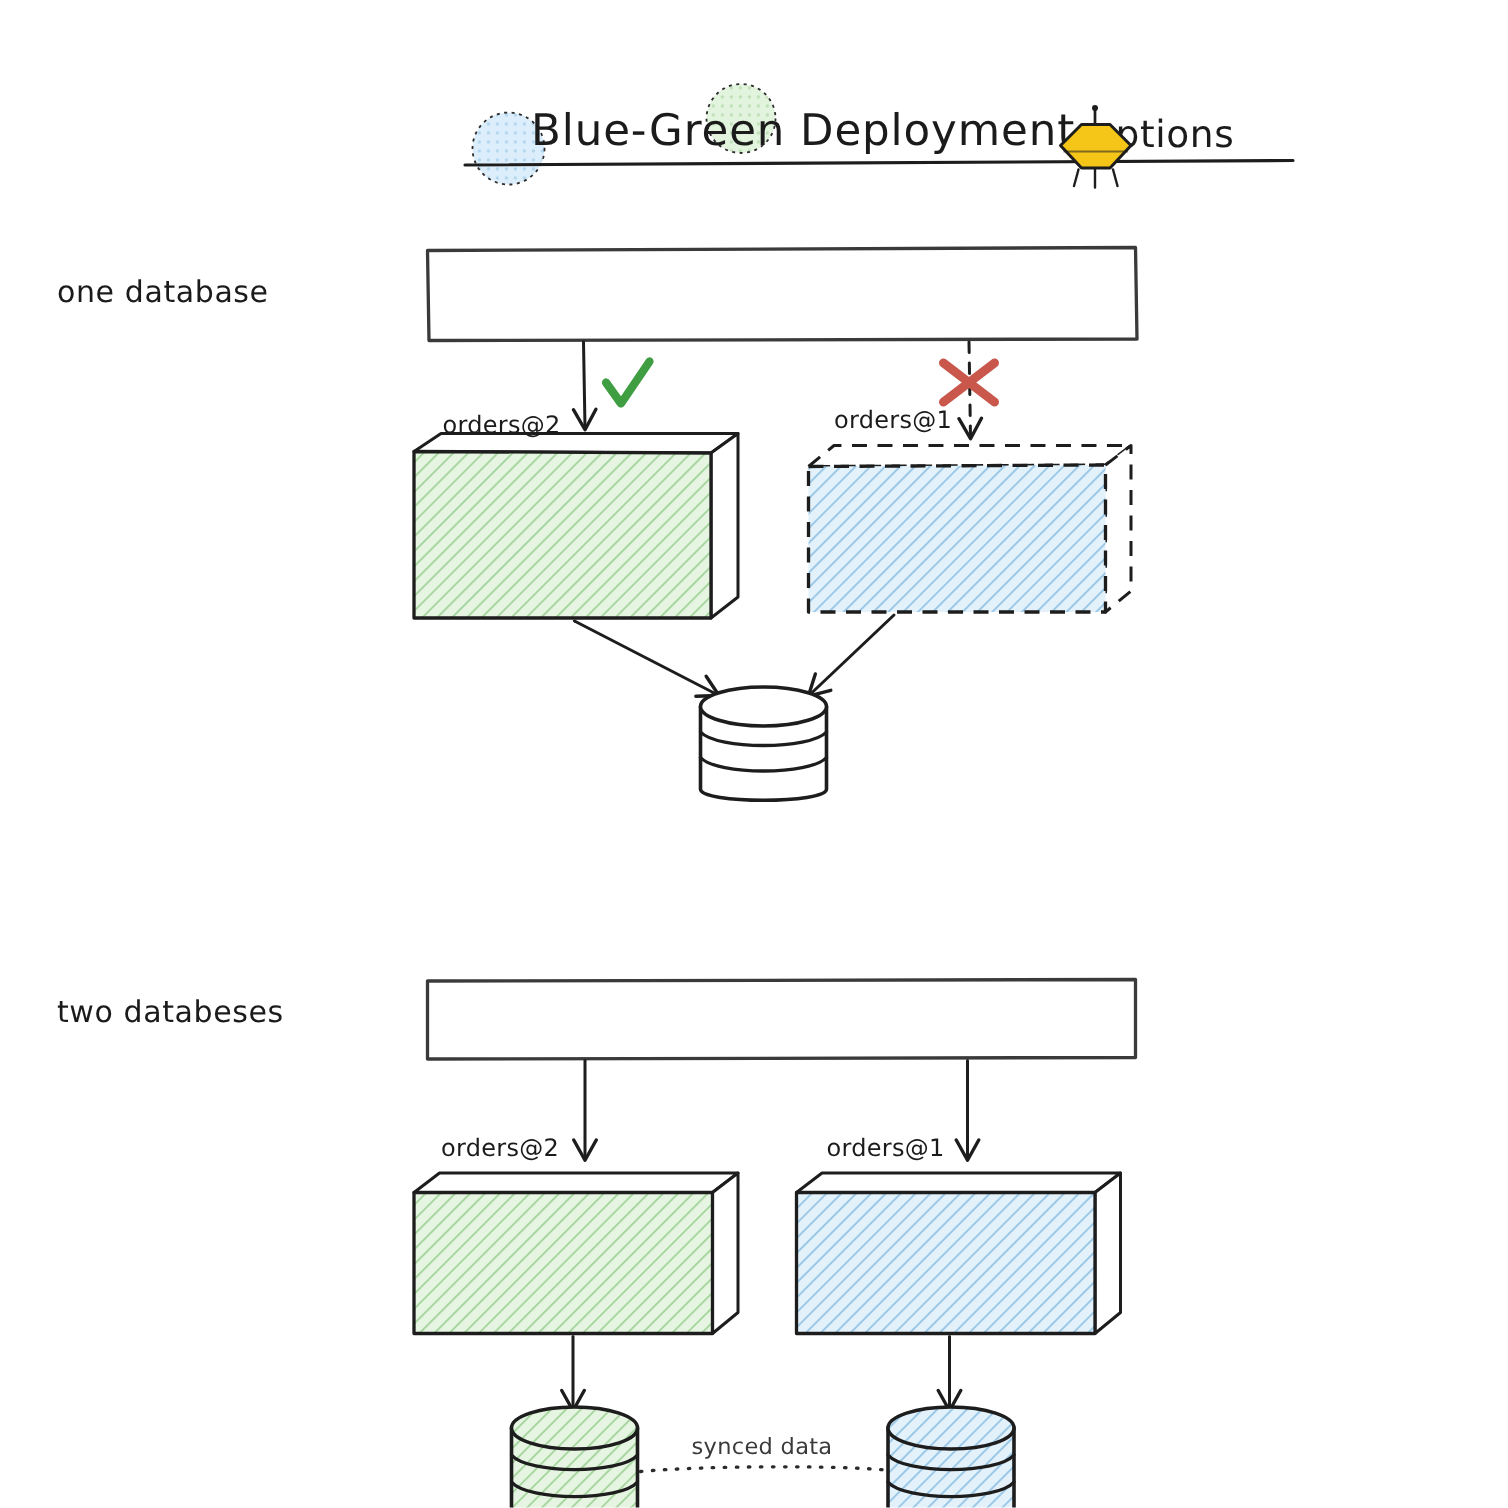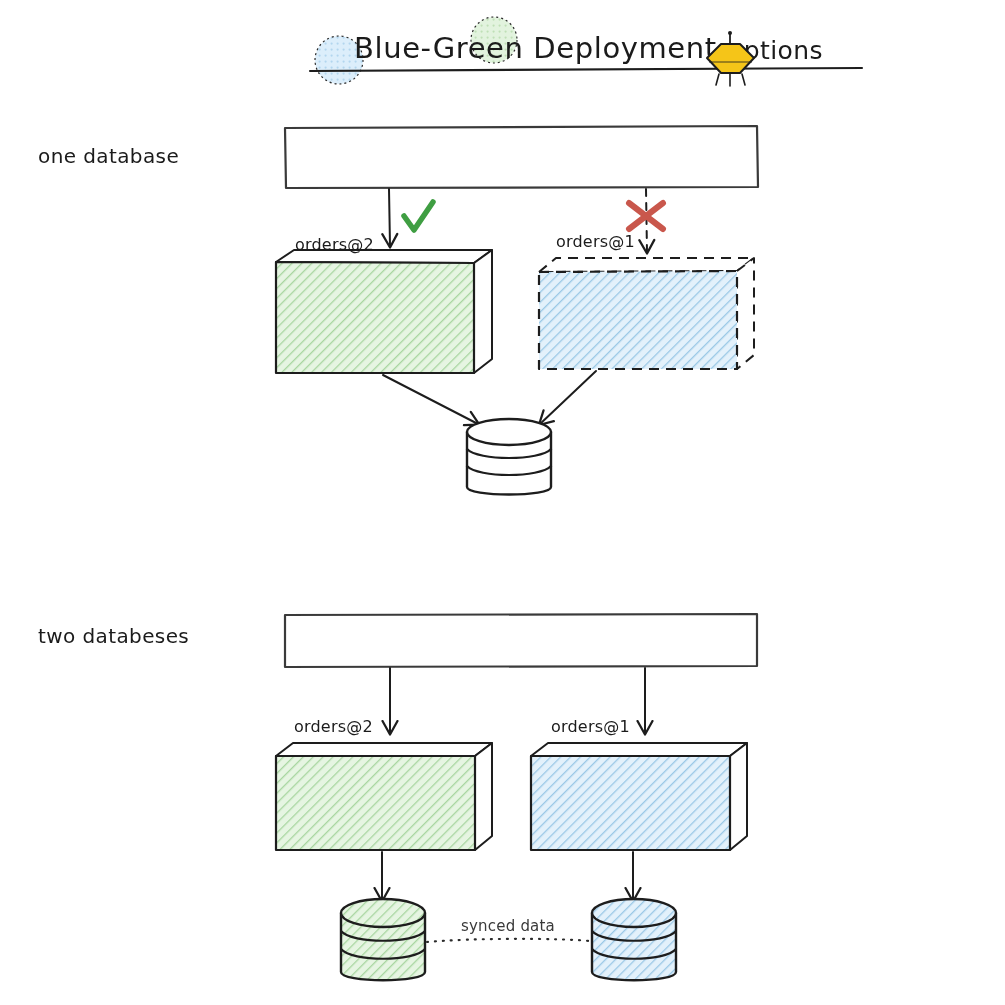--- a/index.html
+++ b/index.html
@@ -13,20 +13,21 @@
     height: 1005px;
     position: relative;
     overflow: hidden;
     font-family: "DejaVu Sans", sans-serif;
   }
   #diagram-root {
     position: absolute;
     inset: 0;
     width: 1005px;
     height: 843px;
+    margin-top: 39px;
   }
   svg.board {
     display: block;
     width: 1005px;
     height: 1005px;
   }
   .hand-text {
     font-family: "DejaVu Sans", sans-serif;
     fill: #1b1b1b;
     dominant-baseline: middle;

